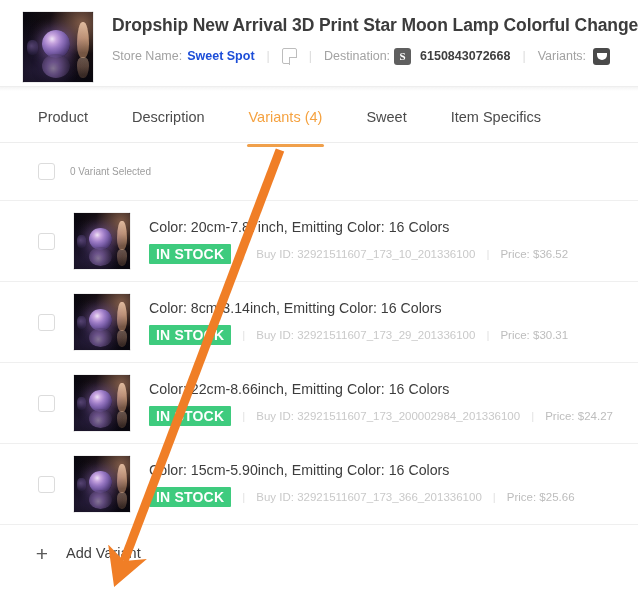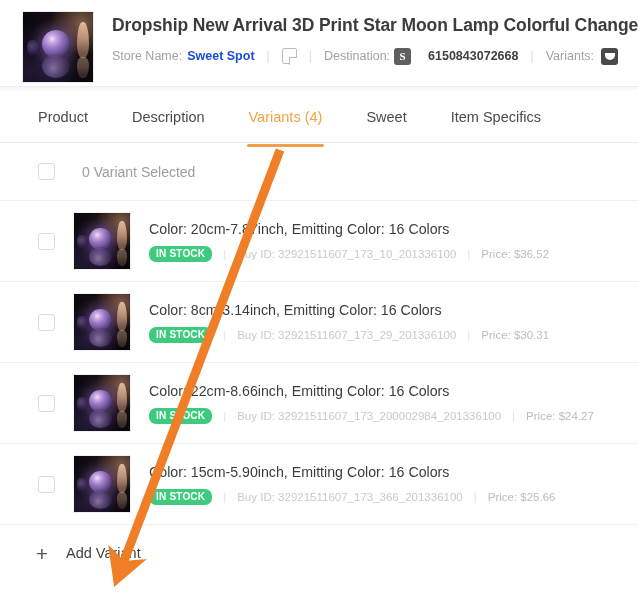--- a/index.html
+++ b/index.html
@@ -101,21 +101,21 @@
     border-left:1.6px solid #bdbdbd; border-top:1.6px solid #bdbdbd;
     transform: rotate(0deg);
   }
   .shop-icon {
     display:inline-flex; align-items:center; justify-content:center;
     width:17px; height:17px; border-radius:3px;
     background:#5f5f5f; color:#fff; font-size:11px; font-weight:bold;
     margin-left:4px; vertical-align:middle;
     font-family:"Liberation Serif", serif;
   }
-  .dest-num { color:#3f3f3f; font-weight:bold; margin-left:17px; font-size:12.5px; }
+  .dest-num { color:#3f3f3f; font-weight:bold; margin-left:9px; font-size:12.5px; }
   .supplier-icon {
     display:inline-flex; align-items:center; justify-content:center;
     width:17px; height:17px; border-radius:3px;
     background:#4a4a4a; margin-left:7px; vertical-align:middle;
   }
   .supplier-icon span {
     display:block; width:10px; height:7px; background:#fff;
     border-radius: 0 0 5px 5px;
   }
 
@@ -169,22 +169,22 @@
   }
   .cbox {
     width:17px; height:17px;
     border:1.6px solid #dcdcdc;
     border-radius:3px;
     background:#fff;
     flex:0 0 17px;
     cursor:pointer;
   }
   .select-count {
-    margin-left: 27px;
-    font-size: 14px;
+    margin-left: 15px;
+    font-size: 10px;
     color:#9d9d9d;
   }
 
   
   .rows { }
   .vrow {
     height: 81px;
     display:flex;
     align-items:center;
     padding-left: 38px;
@@ -215,25 +215,25 @@
     display:flex;
     align-items:center;
     white-space:nowrap;
     font-size: 11.5px;
     color:#c4c4c4;
   }
   .badge {
     display:inline-block;
     background:#3ecb7e;
     color:#fff;
-    font-size:10px;
+    font-size:14px;
     font-weight:bold;
     letter-spacing:0.2px;
     padding: 3px 7px 3px 7px;
-    border-radius:7px;
+    border-radius:1px;
     line-height:1;
   }
   .vsep { color:#e2e2e2; margin: 0 11px; }
   .buyid { color:#c9c9c9; }
   .price { color:#bdbdbd; }
 
   
   .add-variant {
     height: 56px;
     display:flex;

